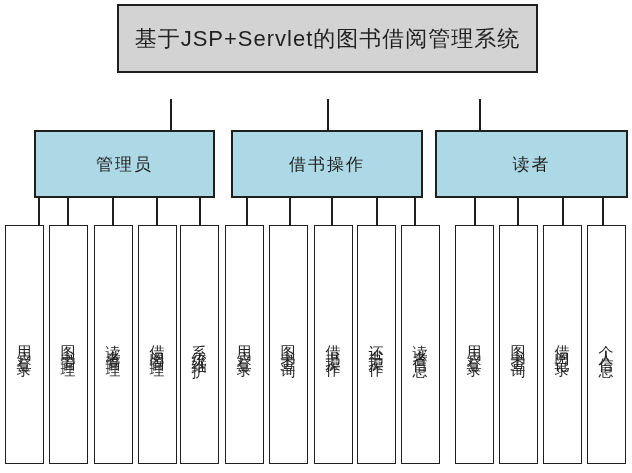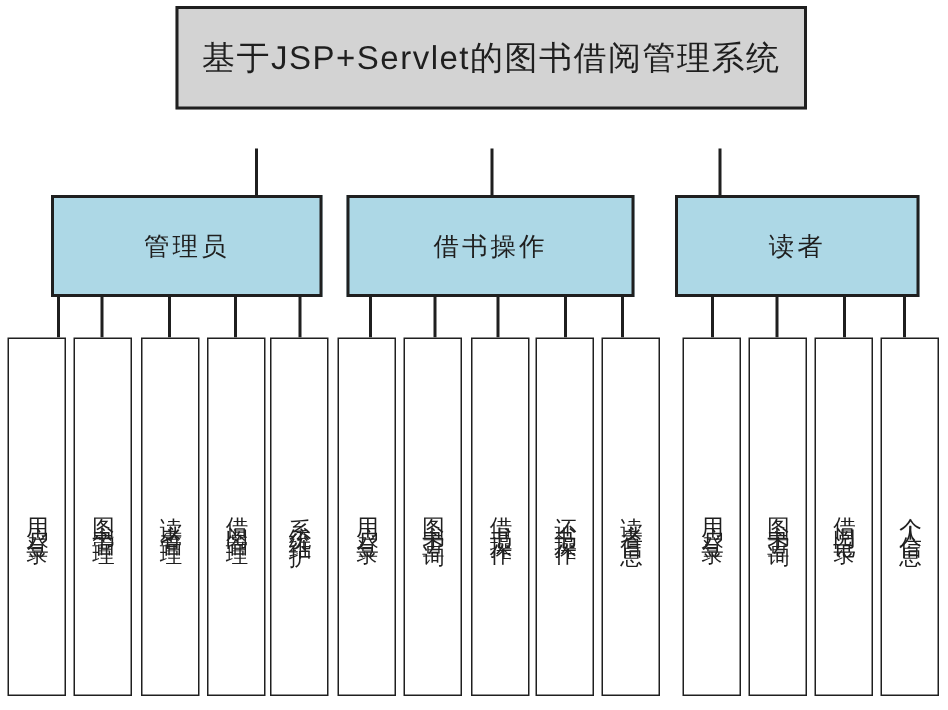--- a/index.html
+++ b/index.html
@@ -34,21 +34,21 @@
     white-space: nowrap;
   }
   .group-box {
     top: 130px; height: 68px;
     background: var(--group-fill, #add8e6);
     font-size: 17px;
     letter-spacing: 2px;
   }
   .g0 { left: 34px;  width: 181px; }
   .g1 { left: 231px; width: 192px; }
-  .g2 { left: 450px; width: 163px; }
+  .g2 { left: 435px; width: 193px; }
   .leaf-box {
     top: 225px;
     width: 39px; height: 239px;
     background: var(--leaf-fill, #ffffff);
     border-width: 1.5px;
     font-size: 15px;
   }
   .vtext {
     writing-mode: vertical-rl;
     text-orientation: upright;

